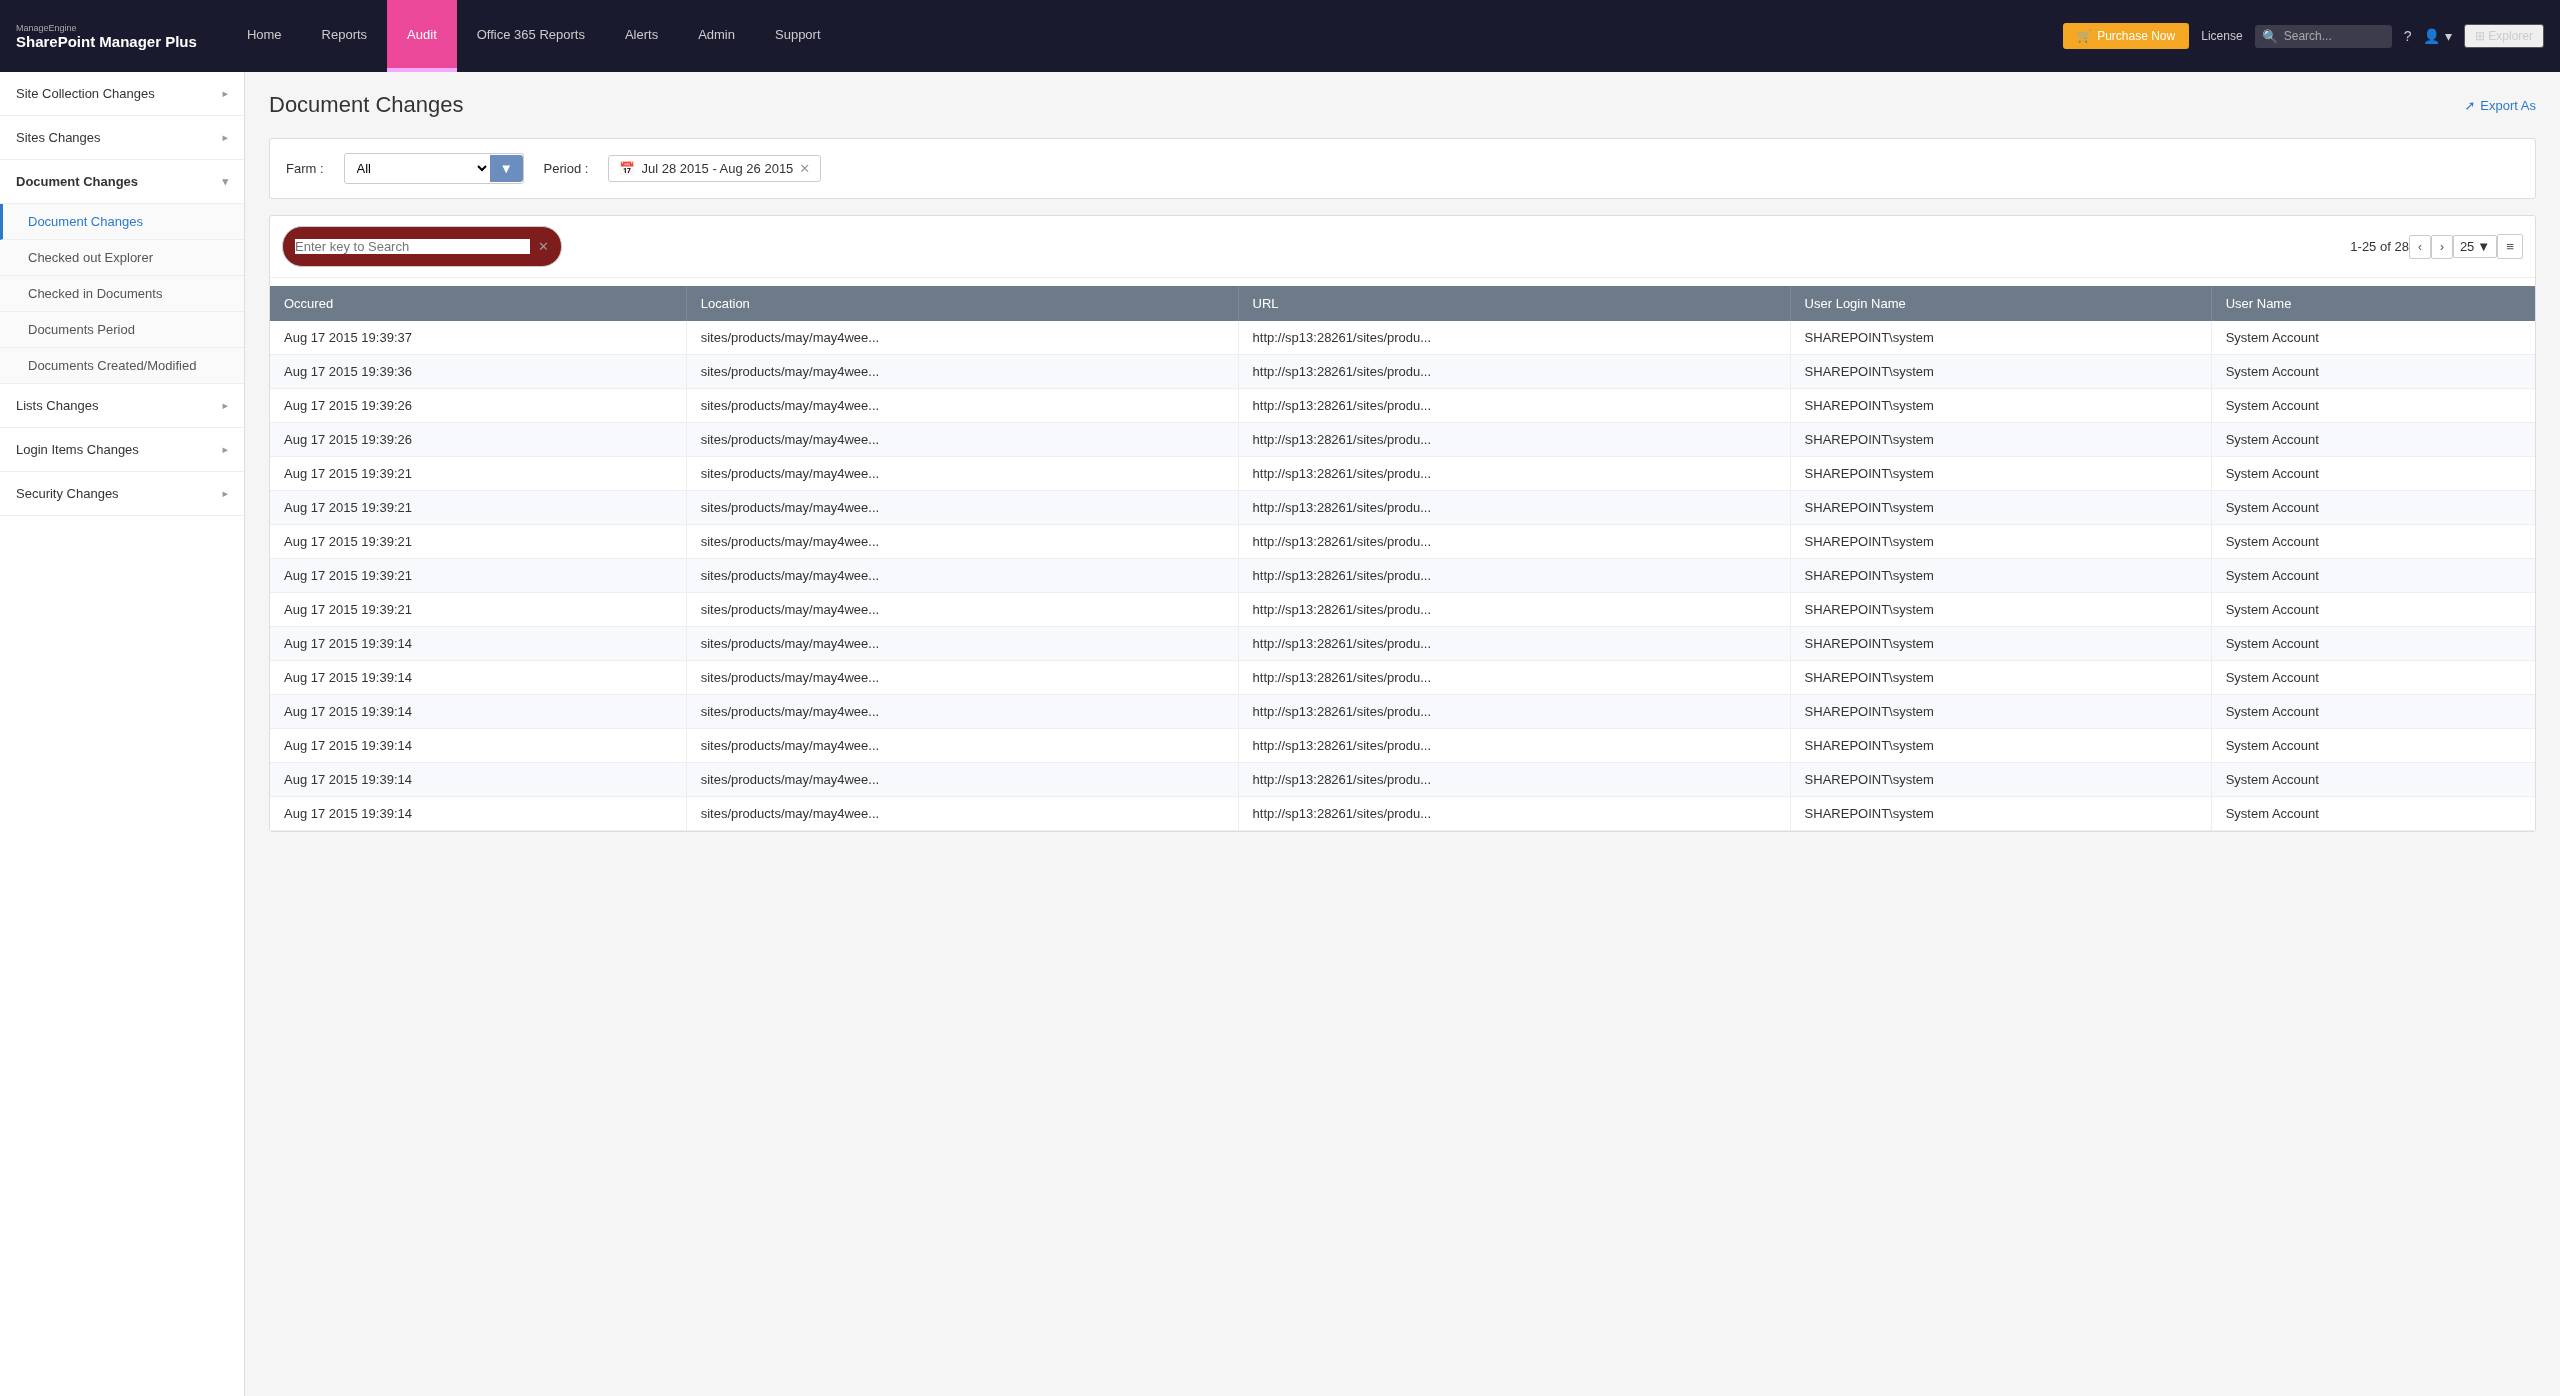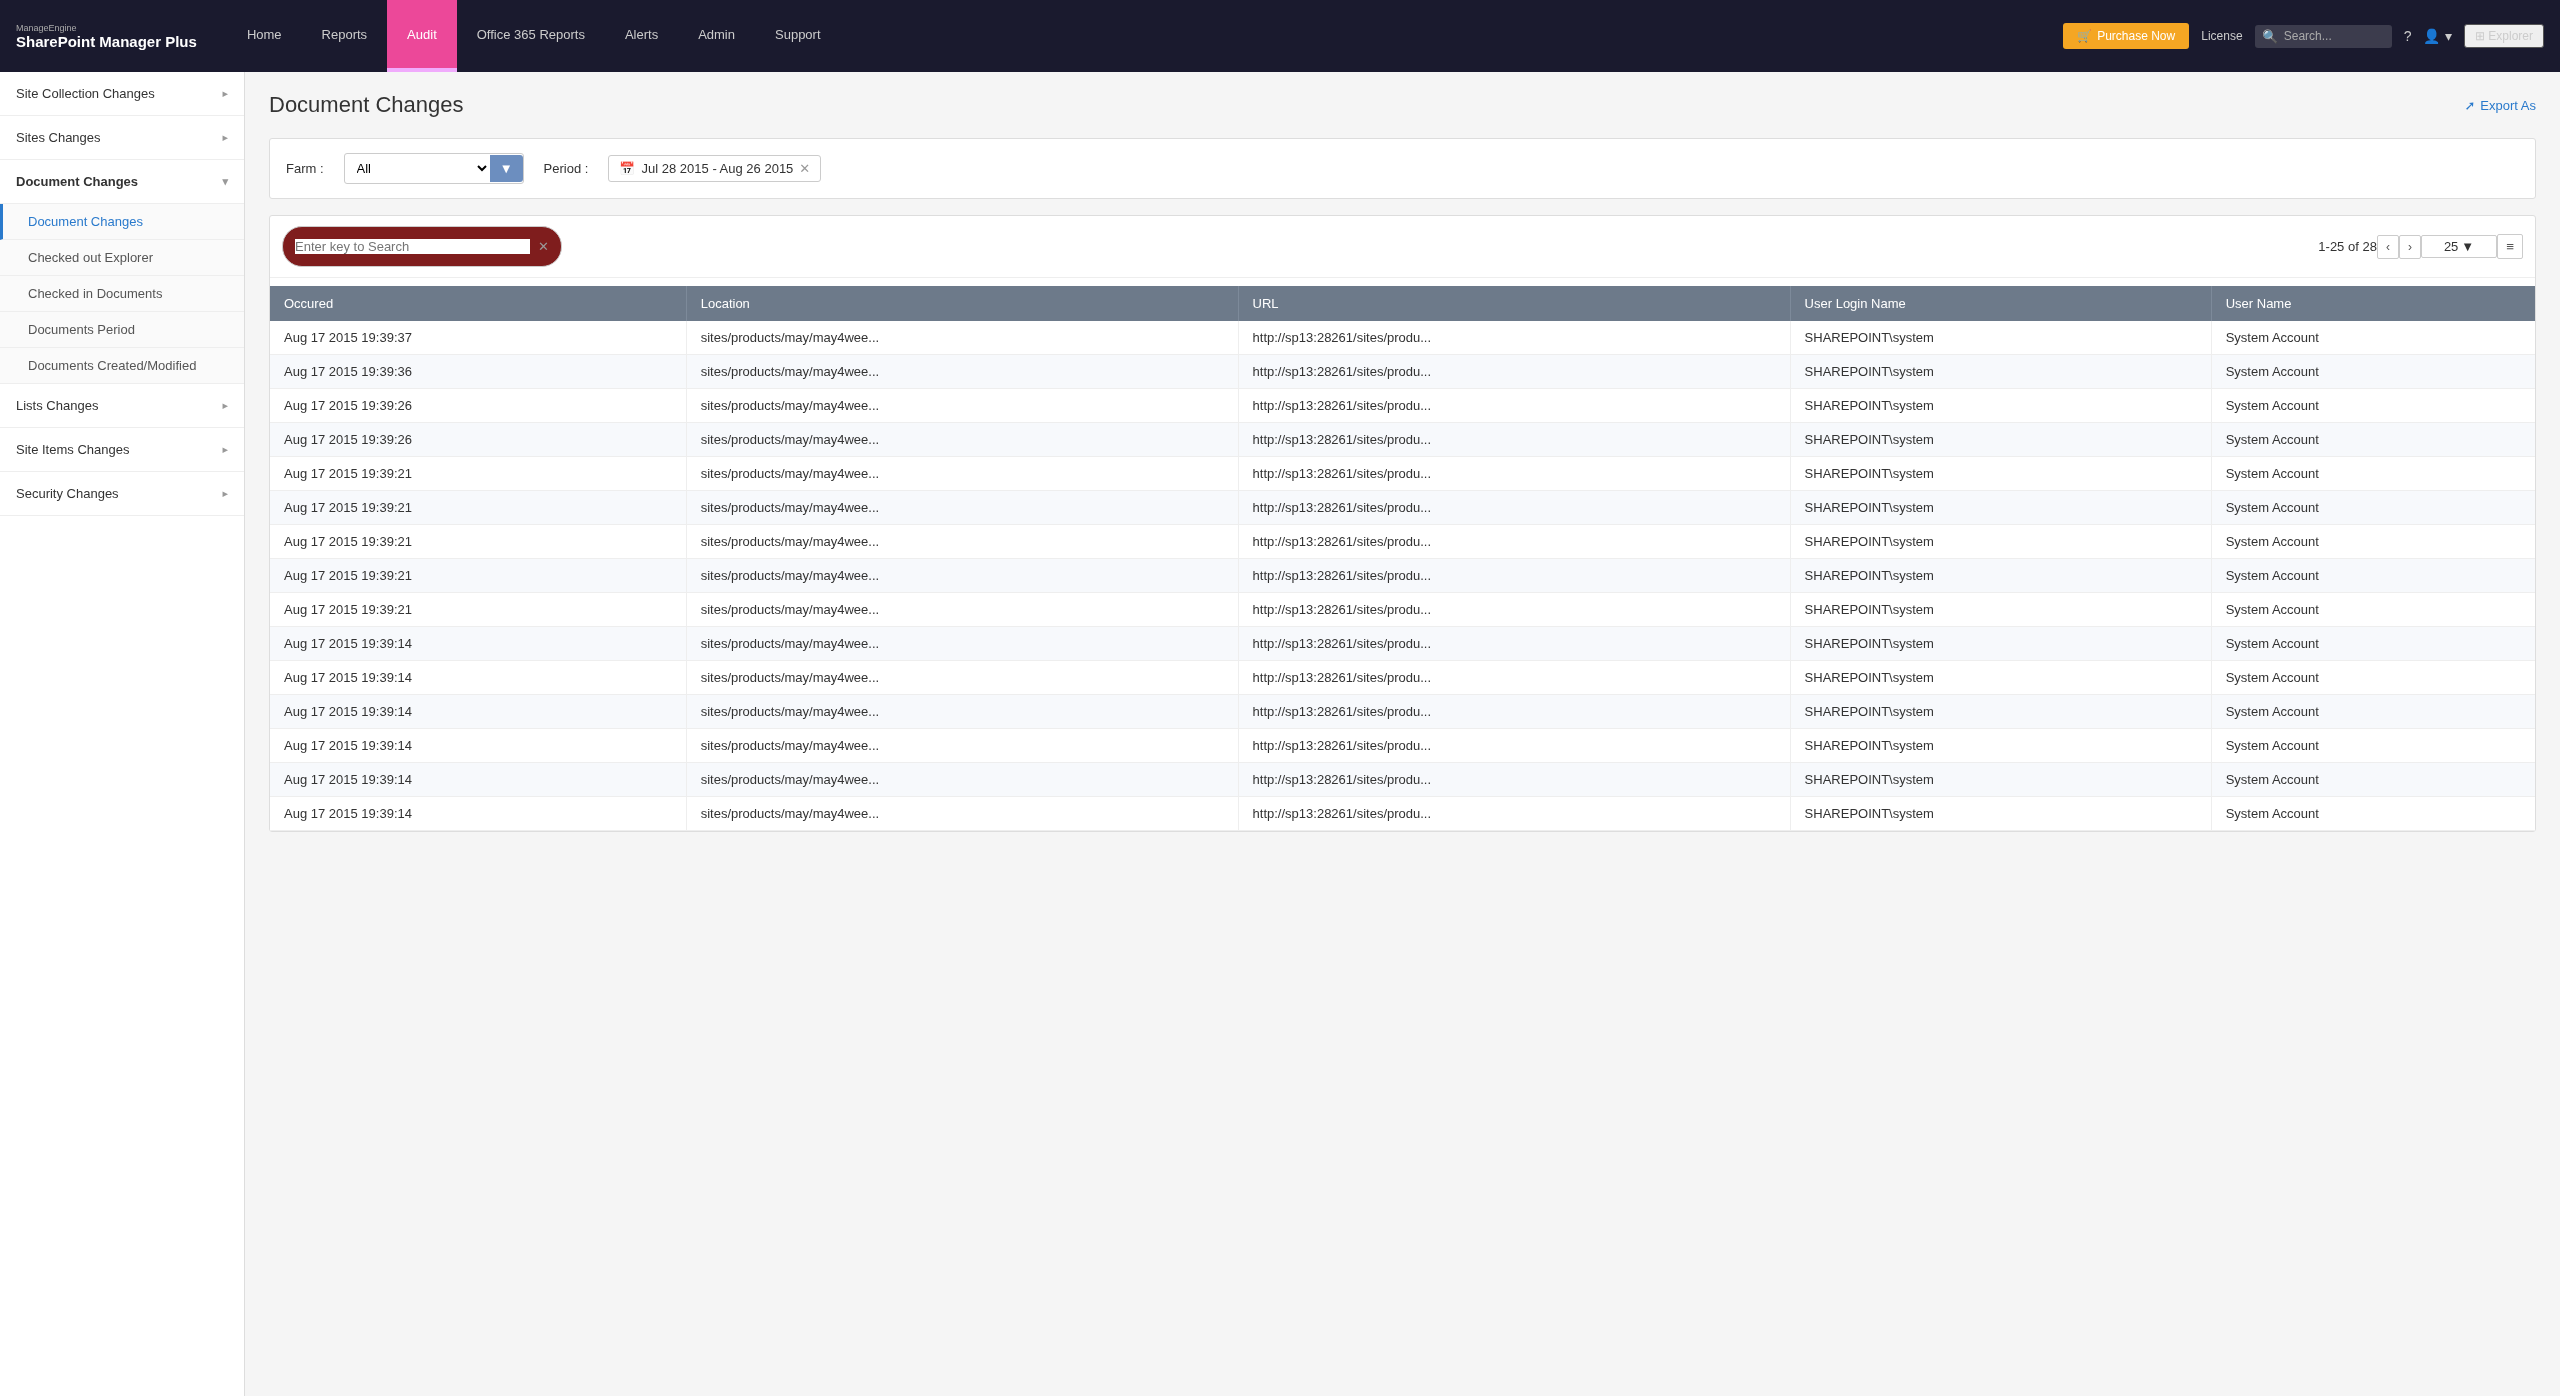--- a/index.html
+++ b/index.html
@@ -266,21 +266,21 @@
       border-radius: 2px;
       font-size: 12px;
       color: #555;
     }
     .page-size-select {
       display: flex;
       align-items: center;
       border: 1px solid #ccc;
       border-radius: 2px;
       background: #fff;
-      padding: 3px 22px;
+      padding: 3px 6px;
       font-size: 13px;
       cursor: pointer;
       gap: 3px;
     }
     .col-chooser-btn {
       border: 1px solid #ccc;
       background: #fff;
       padding: 4px 8px;
       cursor: pointer;
       border-radius: 2px;
@@ -388,21 +388,21 @@
     <div class="sidebar-sub-item">Checked in Documents</div>
     <div class="sidebar-sub-item">Documents Period</div>
     <div class="sidebar-sub-item">Documents Created/Modified</div>
 
     <div class="sidebar-item">
       <span>Lists Changes</span>
       <span class="chevron">▸</span>
     </div>
 
     <div class="sidebar-item">
-      <span>Site Items Changes</span>
+      <span>Login Items Changes</span>
       <span class="chevron">▸</span>
     </div>
 
     <div class="sidebar-item">
       <span>Security Changes</span>
       <span class="chevron">▸</span>
     </div>
 
   </aside>
 

